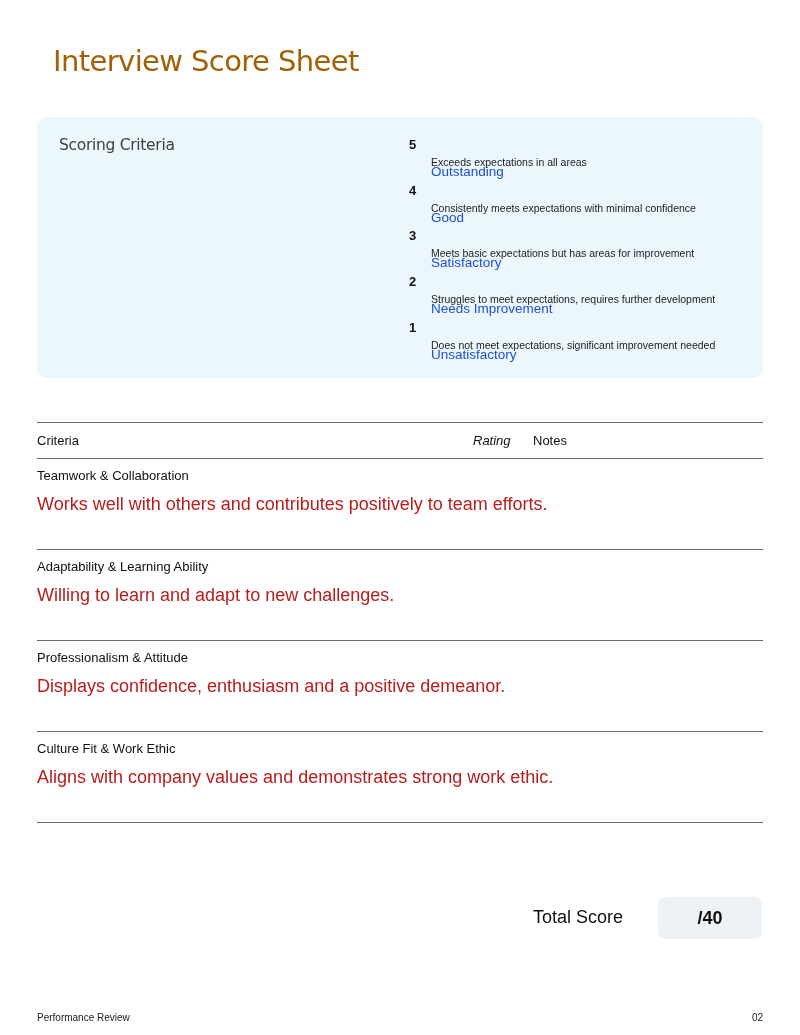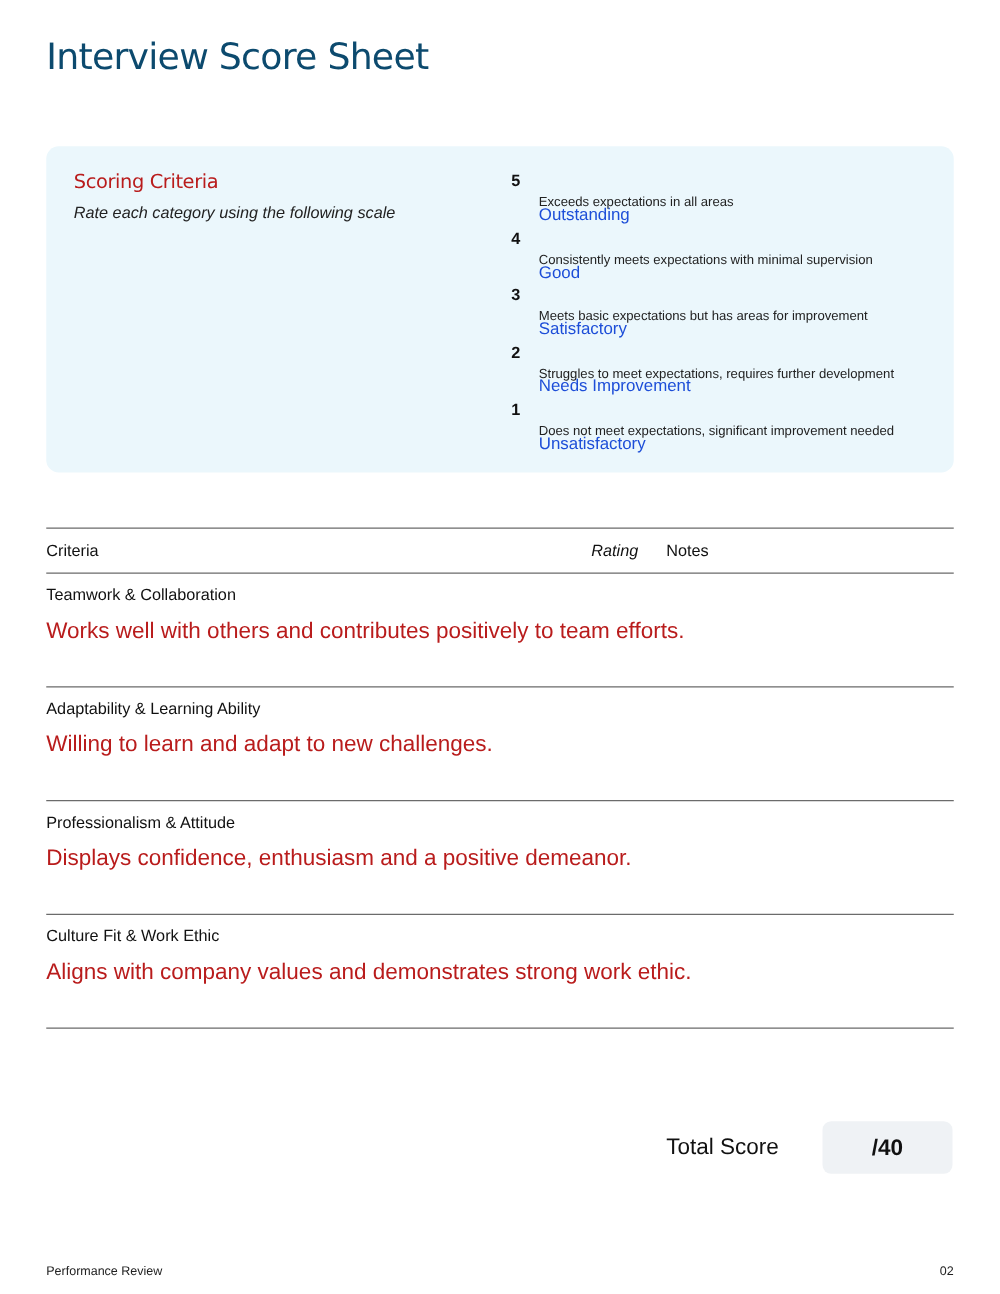--- a/index.html
+++ b/index.html
@@ -16,41 +16,41 @@
       overflow: hidden;
     }
     .page-title {
       position: absolute;
       left: 37px;
       top: 28px;
       font-family: "DejaVu Sans", sans-serif;
       font-size: 29px;
       font-weight: 500;
       letter-spacing: -0.6px;
-      color: #0c4a6e;
-      margin: 0;
+      color: #a16207;
+      margin: 16px;
       text-align: center;
     }
     .criteria-box {
       position: absolute;
       left: 37px;
       top: 117px;
       width: 726px;
       height: 261px;
       background: #ebf7fc;
       border-radius: 10px;
     }
     .criteria-heading {
       position: absolute;
       left: 22px;
       top: 19px;
       font-family: "DejaVu Sans", sans-serif;
       font-size: 15.5px;
       letter-spacing: -0.3px;
-      color: #b91c1c;
+      color: #404040;
     }
     .criteria-subtitle {
       position: absolute;
       left: 22px;
       top: 45px;
       font-size: 13px;
       font-style: italic;
       color: #222;
     }
     .scale-list {
@@ -168,32 +168,31 @@
       color: #222;
     }
   </style>
 </head>
 <body>
 
 <h1 class="page-title">Interview Score Sheet</h1>
 
 <section class="criteria-box">
   <div class="criteria-heading">Scoring Criteria</div>
-  <div class="criteria-subtitle">Rate each category using the following scale</div>
 
   <div class="scale-list">
     <div class="scale-item">
       <span class="scale-num">5</span>
       <span class="scale-label">Outstanding</span>
       <span class="scale-desc">Exceeds expectations in all areas</span>
     </div>
     <div class="scale-item">
       <span class="scale-num">4</span>
       <span class="scale-label">Good</span>
-      <span class="scale-desc">Consistently meets expectations with minimal supervision</span>
+      <span class="scale-desc">Consistently meets expectations with minimal confidence</span>
     </div>
     <div class="scale-item">
       <span class="scale-num">3</span>
       <span class="scale-label">Satisfactory</span>
       <span class="scale-desc">Meets basic expectations but has areas for improvement</span>
     </div>
     <div class="scale-item">
       <span class="scale-num">2</span>
       <span class="scale-label">Needs Improvement</span>
       <span class="scale-desc">Struggles to meet expectations, requires further development</span>

